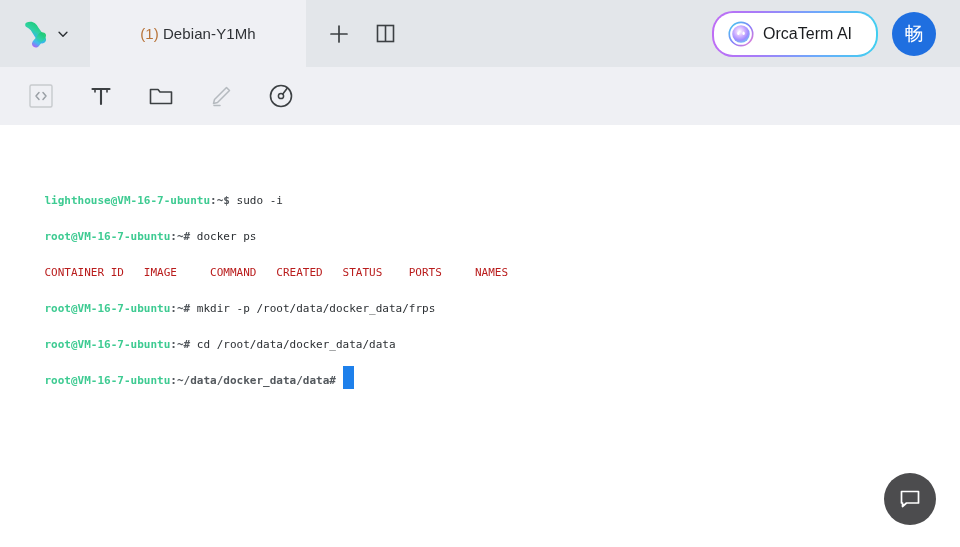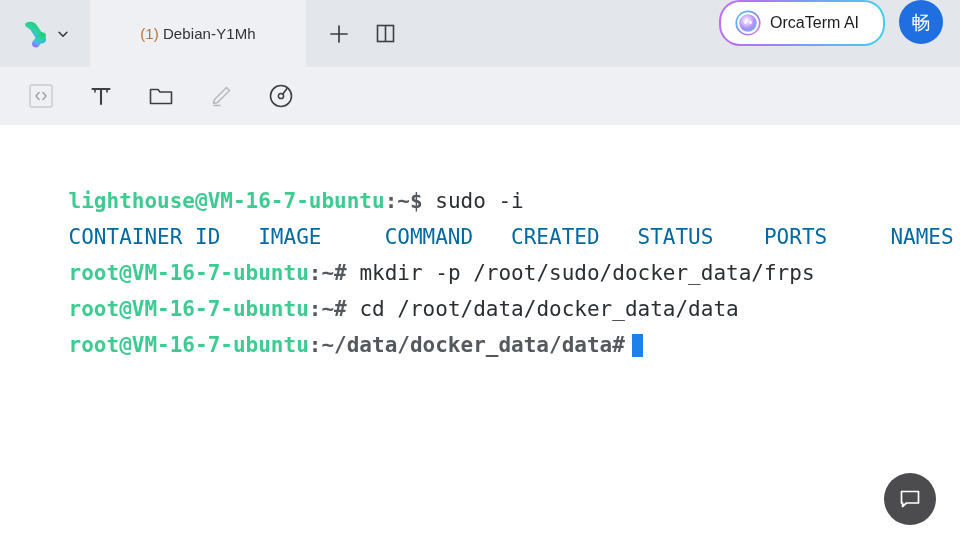--- a/index.html
+++ b/index.html
@@ -79,22 +79,23 @@
     align-items: center;
     justify-content: center;
     border-radius: 5px;
   }
   .tb-icon-btn svg { display: block; }
 
   .titlebar-spacer { flex: 1 1 auto; }
 
   .titlebar-right {
     display: flex;
+    align-items: center;
     gap: 14px;
-    padding-right: 17px;
+    padding-right: 24px;
     flex: 0 0 auto;
   }
 
   
   .ai-pill {
     position: relative;
     height: 42px;
     border-radius: 21px;
     padding: 2px;
     background: linear-gradient(95deg, #c06cf5 0%, #a77bf8 28%, #6ea8fb 62%, #3fd0f0 100%);
@@ -158,39 +159,39 @@
   .terminal {
     position: relative;
     height: 422px;
     background: #ffffff;
     padding: 22px 0 0 18px;
     box-sizing: border-box;
     overflow: hidden;
   }
   .term-line {
     font-family: "DejaVu Sans Mono", "Liberation Mono", monospace;
-    font-size: 21px;
+    font-size: 11px;
     line-height: 36px;
     height: 36px;
     white-space: pre;
     color: #2b2f33;
   }
   .seg-host {
     color: #3ecb92;
     font-weight: bold;
   }
   .seg-path {
     color: #54595e;
     font-weight: bold;
   }
   .seg-cmd {
     color: #2b2f33;
   }
   .seg-plain {
-    color: #0369a1;
+    color: #b91c1c;
   }
   .cursor-block {
     display: inline-block;
     width: 11px;
     height: 23px;
     background: #1e80eb;
     vertical-align: -5px;
     margin-left: 7px;
   }
 
@@ -346,27 +347,30 @@
     </span>
   </div>
 </div>
 
 <div class="terminal">
 
   <div class="term-line">
     <span class="seg-host">lighthouse@VM-16-7-ubuntu</span><span class="seg-path">:~$</span><span class="seg-cmd"> sudo -i</span>
   </div>
 
+  <div class="term-line">
+    <span class="seg-host">root@VM-16-7-ubuntu</span><span class="seg-path">:~#</span><span class="seg-cmd"> docker ps</span>
+  </div>
 
   <div class="term-line">
     <span class="seg-plain">CONTAINER ID   IMAGE     COMMAND   CREATED   STATUS    PORTS     NAMES</span>
   </div>
 
   <div class="term-line">
-    <span class="seg-host">root@VM-16-7-ubuntu</span><span class="seg-path">:~#</span><span class="seg-cmd"> mkdir -p /root/sudo/docker_data/frps</span>
+    <span class="seg-host">root@VM-16-7-ubuntu</span><span class="seg-path">:~#</span><span class="seg-cmd"> mkdir -p /root/data/docker_data/frps</span>
   </div>
 
   <div class="term-line">
     <span class="seg-host">root@VM-16-7-ubuntu</span><span class="seg-path">:~#</span><span class="seg-cmd"> cd /root/data/docker_data/data</span>
   </div>
 
   <div class="term-line">
     <span class="seg-host">root@VM-16-7-ubuntu</span><span class="seg-path">:~/data/docker_data/data#</span><span class="cursor-block"></span>
   </div>
 

